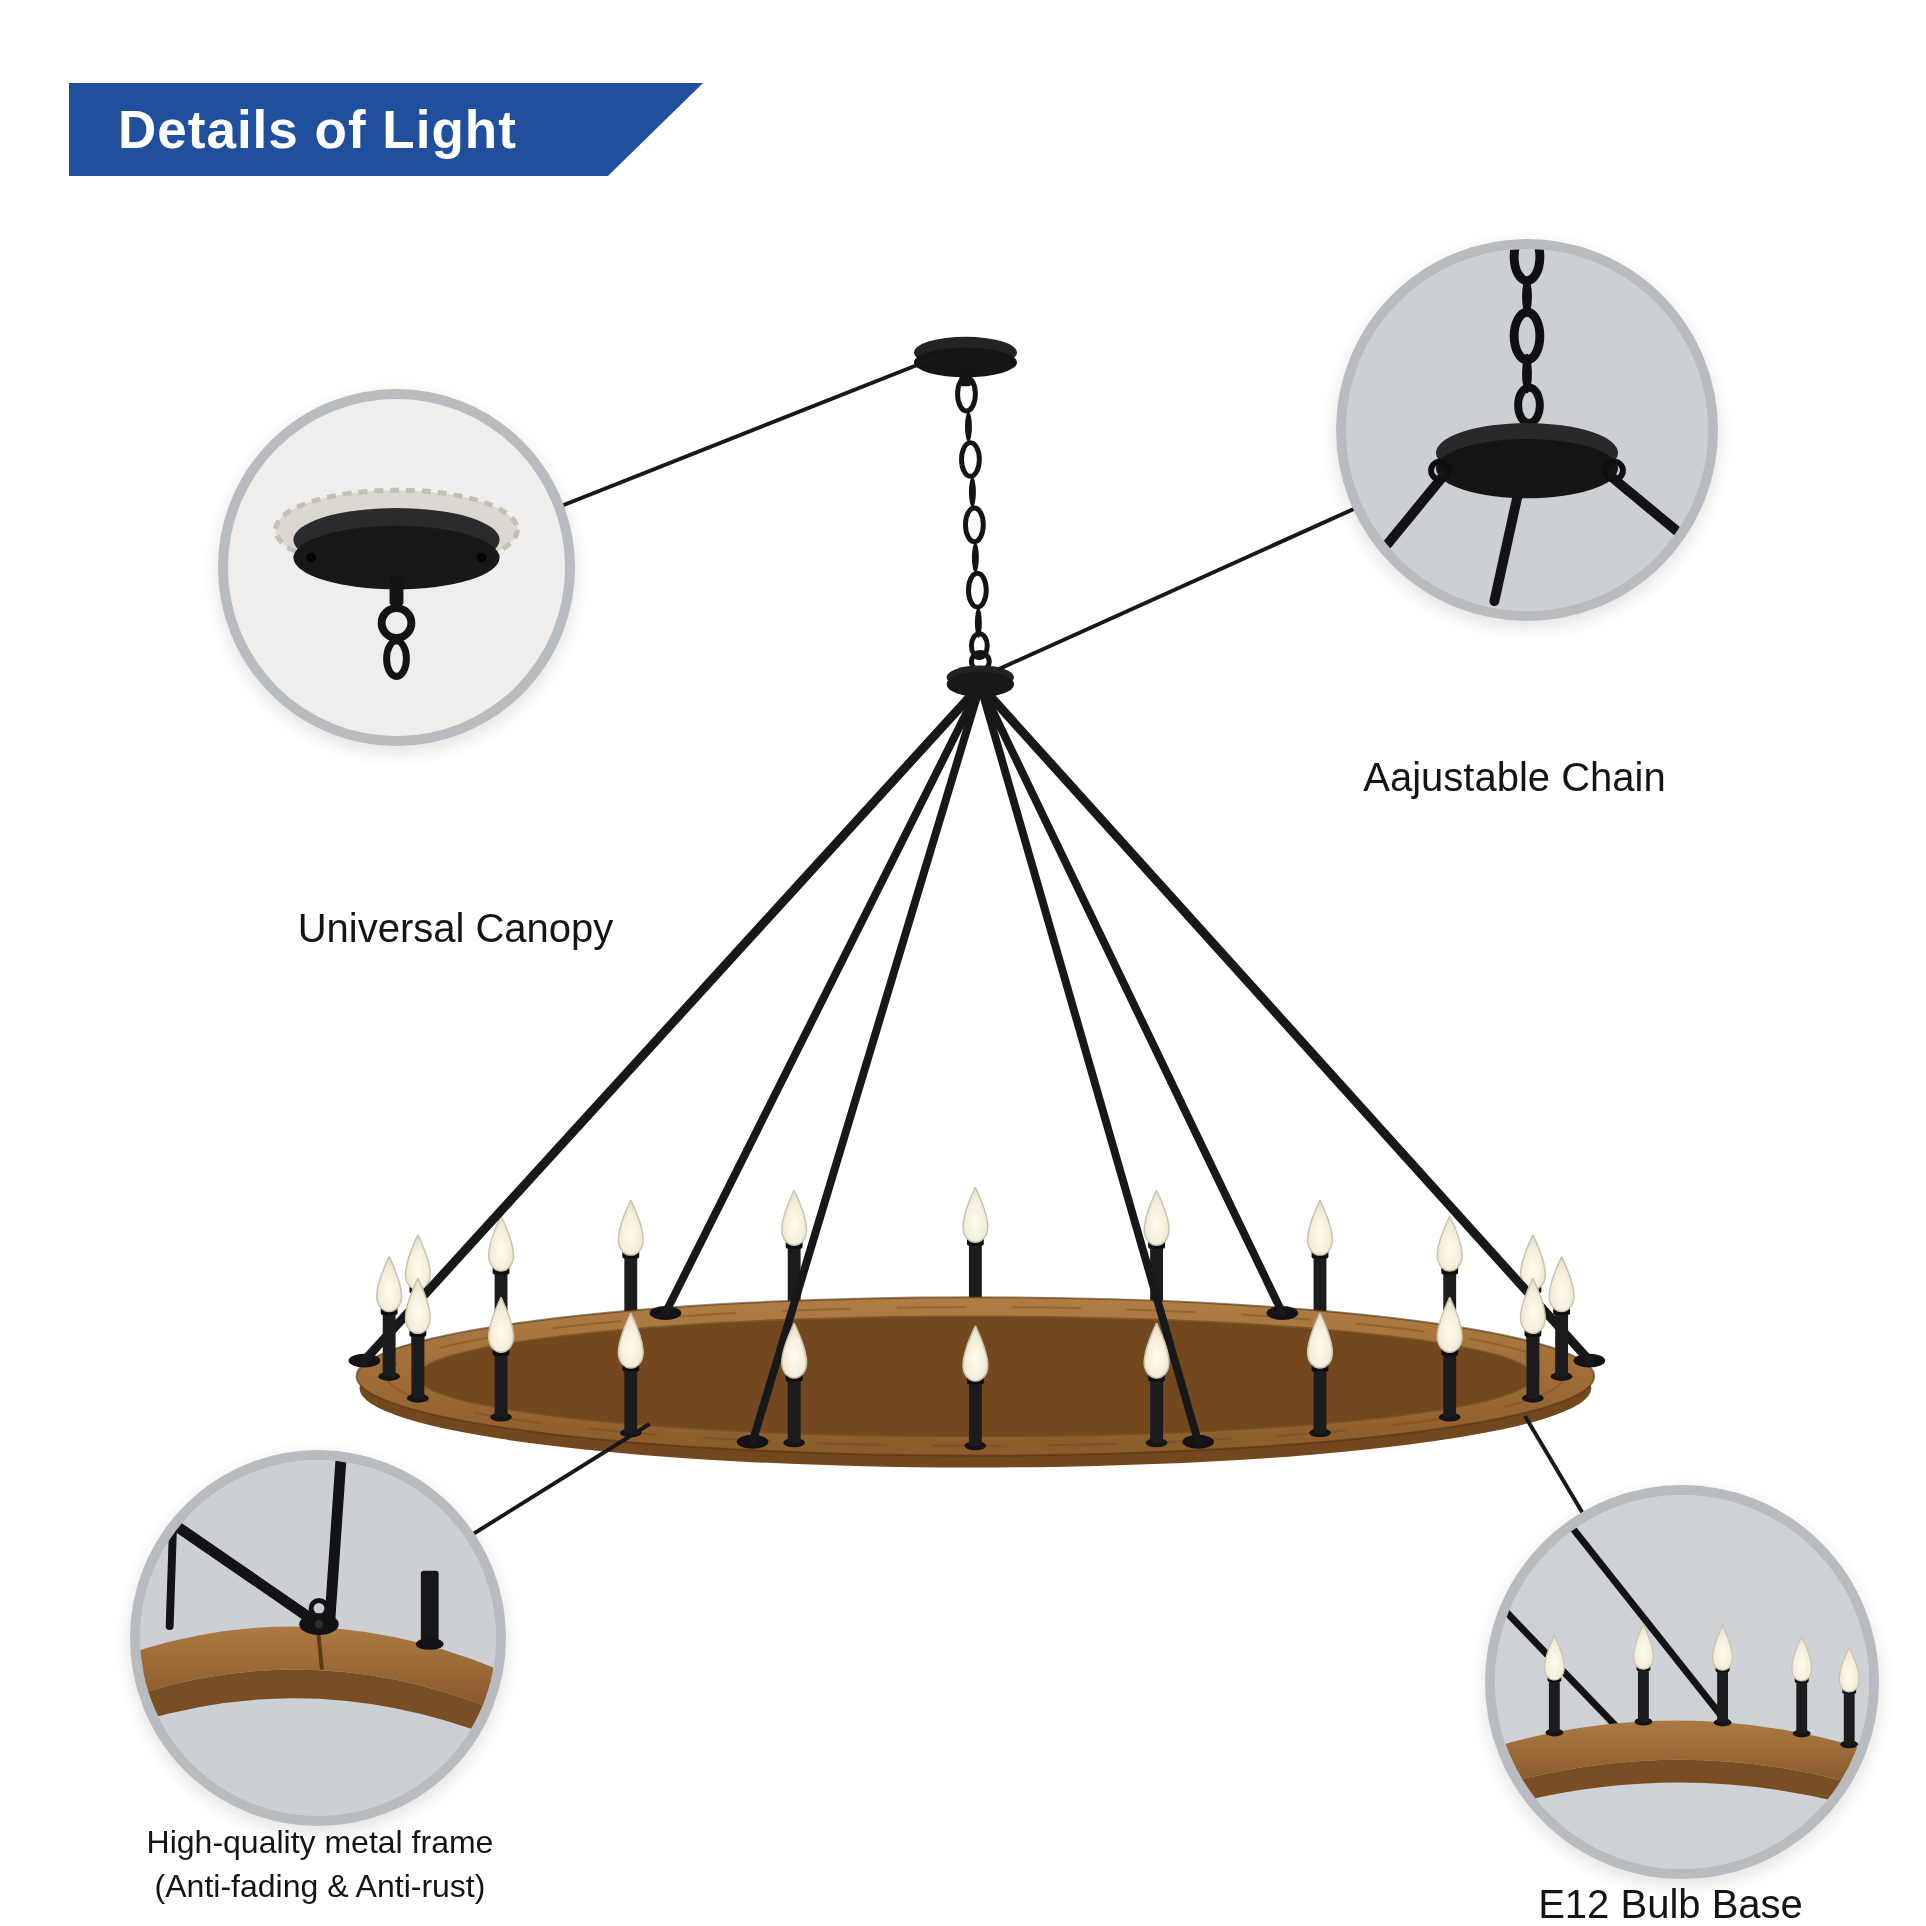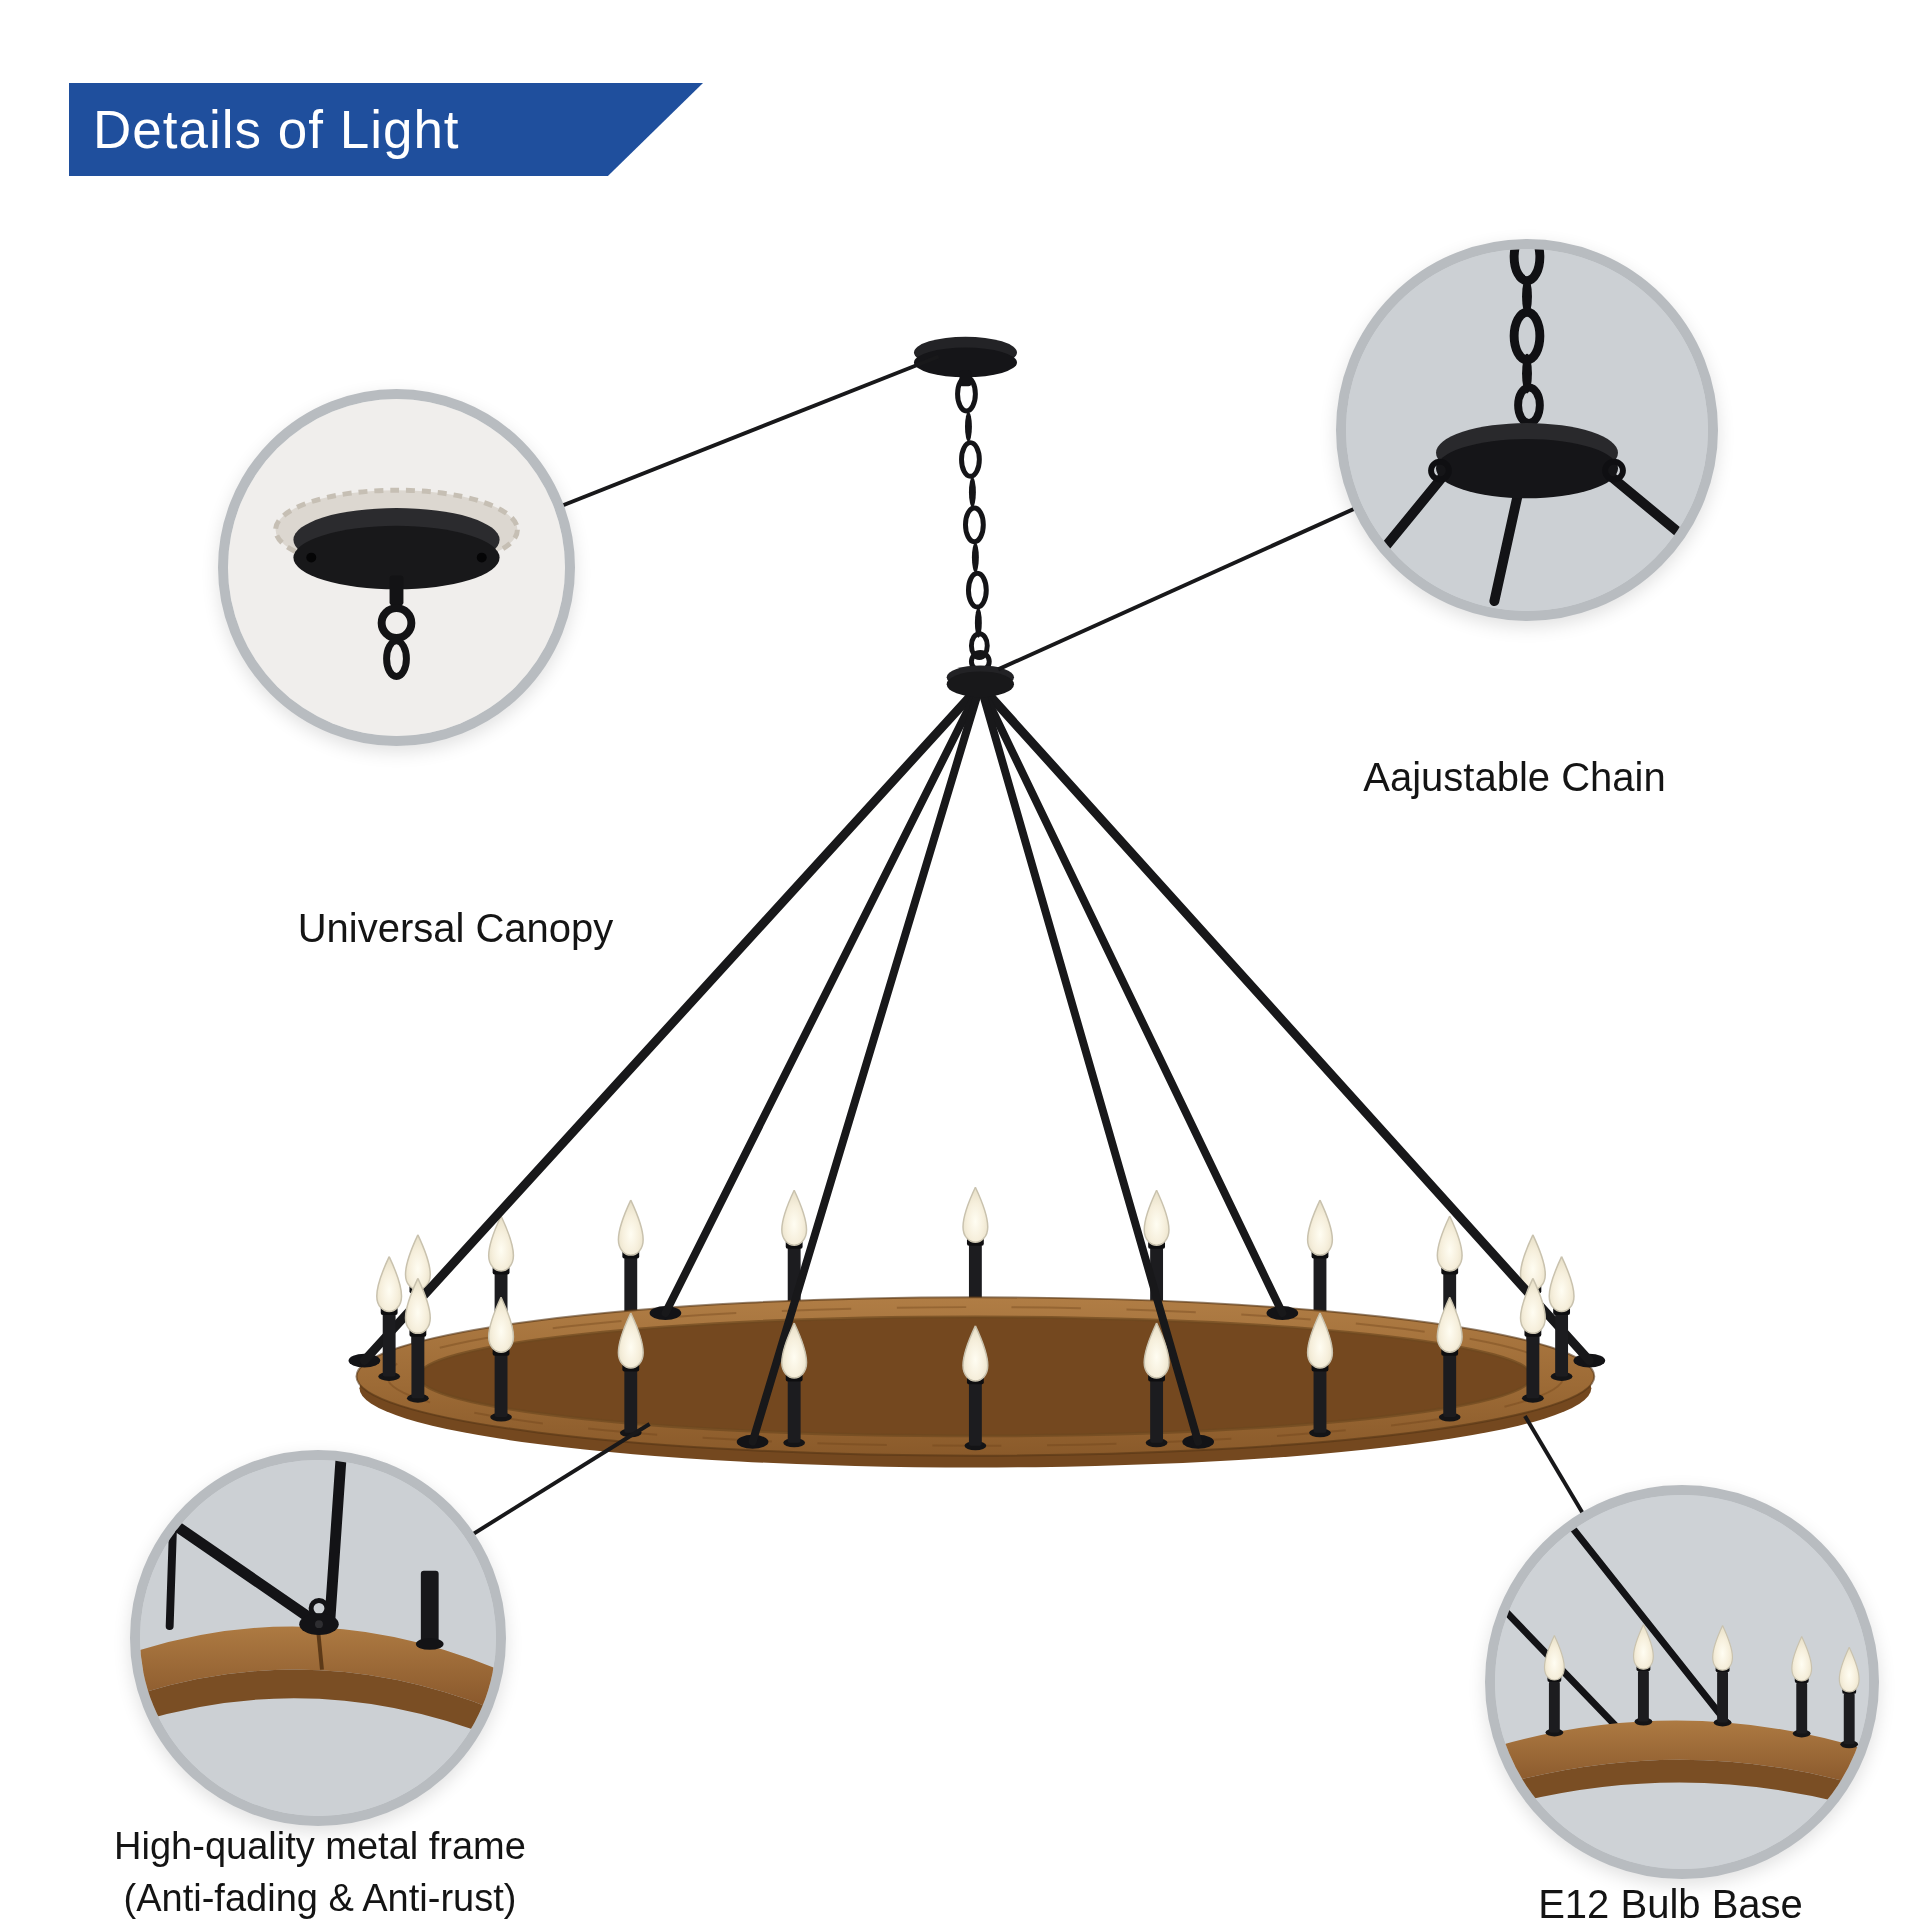--- a/index.html
+++ b/index.html
@@ -8,41 +8,41 @@
     background:#ffffff;
     font-family:"Liberation Sans", sans-serif;
   }
   .banner{
     position:absolute;left:69px;top:83px;width:634px;height:93px;
     background:#1f4f9d;
     clip-path:polygon(0 0,100% 0,85% 100%,0 100%);
     z-index:5;display:flex;align-items:center;
   }
   .banner .title{
-    color:#ffffff;font-size:53px;font-weight:400;padding-left:24px;
+    color:#ffffff;font-size:53px;font-weight:700;padding-left:49px;
     letter-spacing:1px;white-space:nowrap;
   }
   .main-svg{position:absolute;left:0;top:0;z-index:1;}
   .inset{
     position:absolute;border:10px solid #b8bcc0;border-radius:50%;
     overflow:hidden;z-index:3;background:#d0d4d7;
     box-shadow:0 6px 18px rgba(0,0,0,.12);
   }
   .inset svg{display:block;}
   .inset.c1{left:218px;top:389px;width:337px;height:337px;}
   .inset.c2{left:1336px;top:239px;width:362px;height:362px;}
   .inset.c3{left:130px;top:1450px;width:356px;height:356px;}
   .inset.c4{left:1485px;top:1485px;width:374px;height:374px;}
   .callout-label{
     position:absolute;z-index:4;color:#141414;font-weight:400;
     font-size:40px;text-align:center;line-height:1.38;
   }
   .lbl-canopy{left:188px;top:901px;width:535px;}
   .lbl-chain{left:1247px;top:750px;width:535px;}
-  .lbl-frame{left:13px;top:1820px;width:614px;font-size:38px;}
+  .lbl-frame{left:13px;top:1820px;width:614px;font-size:32px;}
   .lbl-bulb{left:1403px;top:1877px;width:535px;}
 </style>
 </head>
 <body>
 
 <div class="banner">
   <span class="title">Details of Light</span>
 </div>
 
 <svg class="main-svg" width="1927" height="1927" viewBox="0 0 1946 1946">

